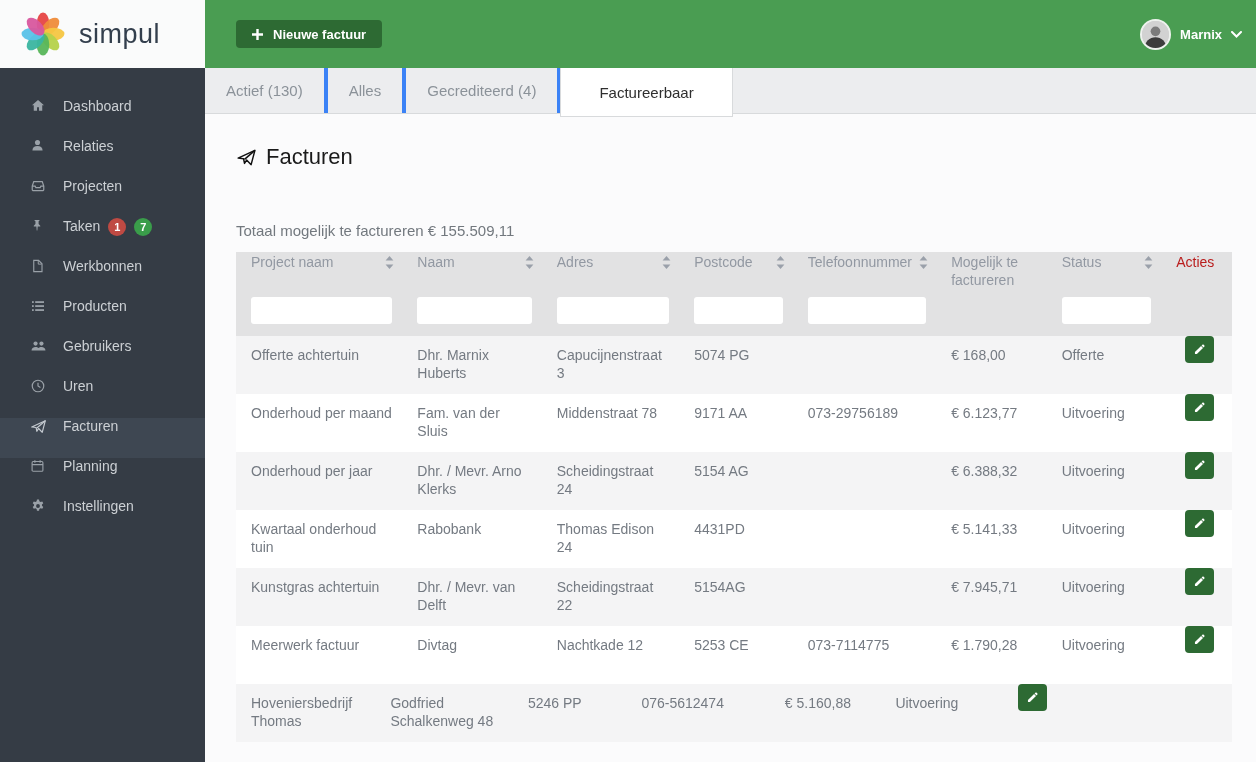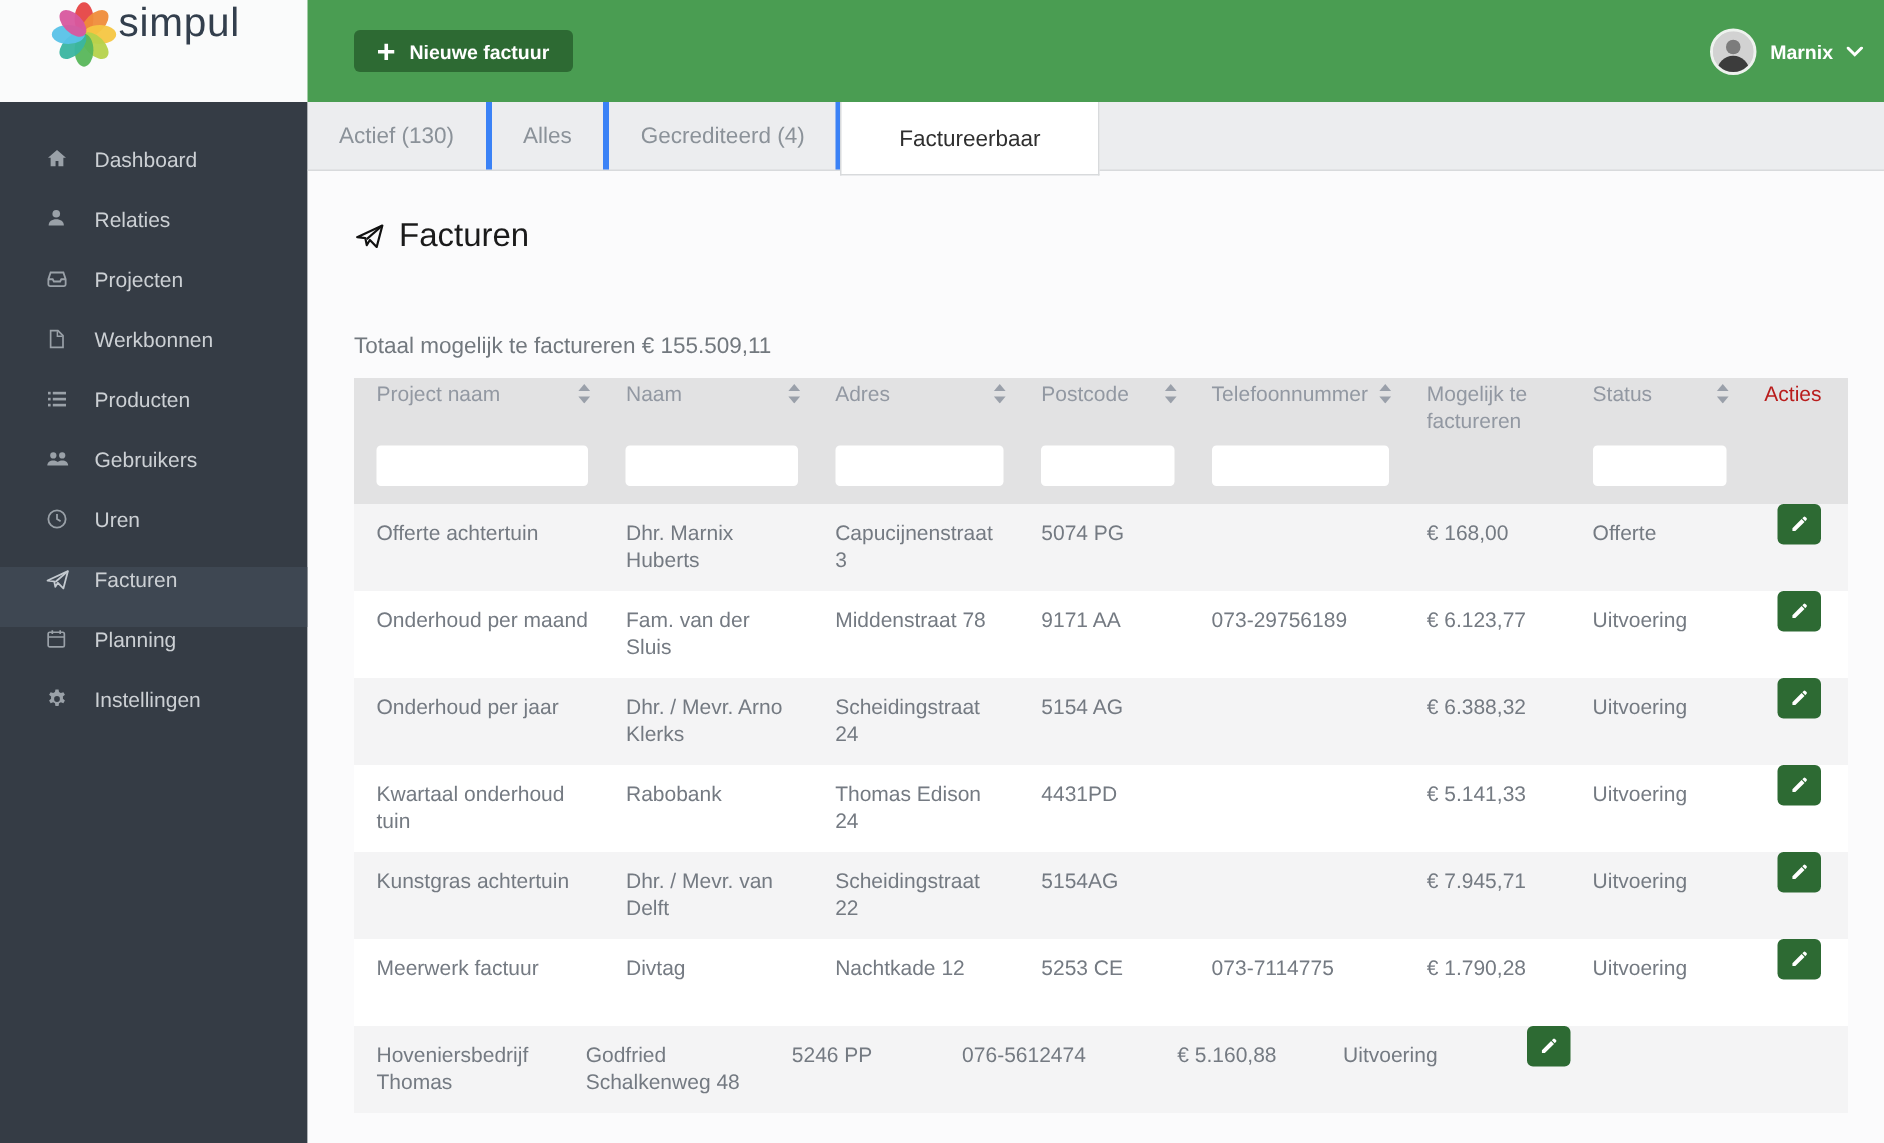--- a/index.html
+++ b/index.html
@@ -2,21 +2,21 @@
 <html style="--header-green: #4a9d52; --button-green: #2d6a33; --sidebar-dark: #353c45; --sidebar-active: #3e4752;"><head>
 <meta charset="utf-8">
 <style>
   * { margin:0; padding:0; box-sizing:border-box; }
   html,body { width:1256px; height:762px; overflow:hidden; }
   body { font-family:"Liberation Sans","DejaVu Sans",sans-serif; background:#fbfbfc; }
 
   .app { display:grid; grid-template-columns:205px 1fr; grid-template-rows:68px 694px; width:1256px; height:762px; }
 
   
-  .logo-area { background:#fafbfb; display:flex; padding-left:33px; }
+  .logo-area { background:#fafbfb; display:flex; align-items:center; padding-left:20px; gap:13px; }
   .logo-text { font-size:27px; color:#333f4d; letter-spacing:.5px; }
 
   
   .topbar { background:var(--header-green,#4a9d52); display:flex; align-items:center; justify-content:space-between; padding:0 14px 0 31px; }
   .new-invoice-btn { background:var(--button-green,#2d6a33); color:#fff; border:none; border-radius:4px; height:28px; padding:0 16px; font-size:13px; font-weight:bold; font-family:inherit; display:flex; align-items:center; gap:10px; cursor:pointer; }
   .user { display:flex; align-items:center; gap:9px; cursor:pointer; }
   .avatar { width:31px; height:31px; border-radius:50%; border:2px solid #eef2ee; overflow:hidden; background:#cfcfcf; flex:0 0 auto; }
   .user-name { font-size:13px; font-weight:bold; color:#fff; }
 
   
@@ -128,20 +128,30 @@
       <div class="side-item">
         <span class="side-icon">
           <svg width="16" height="16" viewBox="0 0 20 20">
             <path d="M2.8 10.2h3.6l1 1.9h5.2l1-1.9h3.6M4.7 4.6h10.6l1.9 5.6v4.2a1.5 1.5 0 0 1-1.5 1.5H4.3a1.5 1.5 0 0 1-1.5-1.5v-4.2l1.9-5.6Z" fill="none" stroke="currentColor" stroke-width="1.5"></path>
           </svg>
         </span>
         <span>Projecten</span>
       </div>
       <div class="side-item">
         <span class="side-icon">
+          <svg width="14" height="15" viewBox="0 0 20 20" fill="currentColor">
+            <path d="M6.5 2h7v1.3l-1.2.8v3.7l2.4 2.4v1.4H11l-.5 5.6h-.9l-.5-5.6H5.4v-1.4l2.4-2.4V4.1l-1.3-.8Z"></path>
+          </svg>
+        </span>
+        <span>Taken</span>
+        <span class="badge" style="background: rgb(191, 74, 67);">1</span>
+        <span class="badge" style="background: rgb(58, 157, 74);">7</span>
+      </div>
+      <div class="side-item">
+        <span class="side-icon">
           <svg width="15" height="16" viewBox="0 0 20 20">
             <path d="M5 2.5h6.5L16 7v10.5H5Z" fill="none" stroke="currentColor" stroke-width="1.5"></path>
             <path d="M11 3v4.5h4.5" fill="none" stroke="currentColor" stroke-width="1.3"></path>
           </svg>
         </span>
         <span>Werkbonnen</span>
       </div>
       <div class="side-item">
         <span class="side-icon">
           <svg width="16" height="16" viewBox="0 0 20 20" fill="currentColor">

